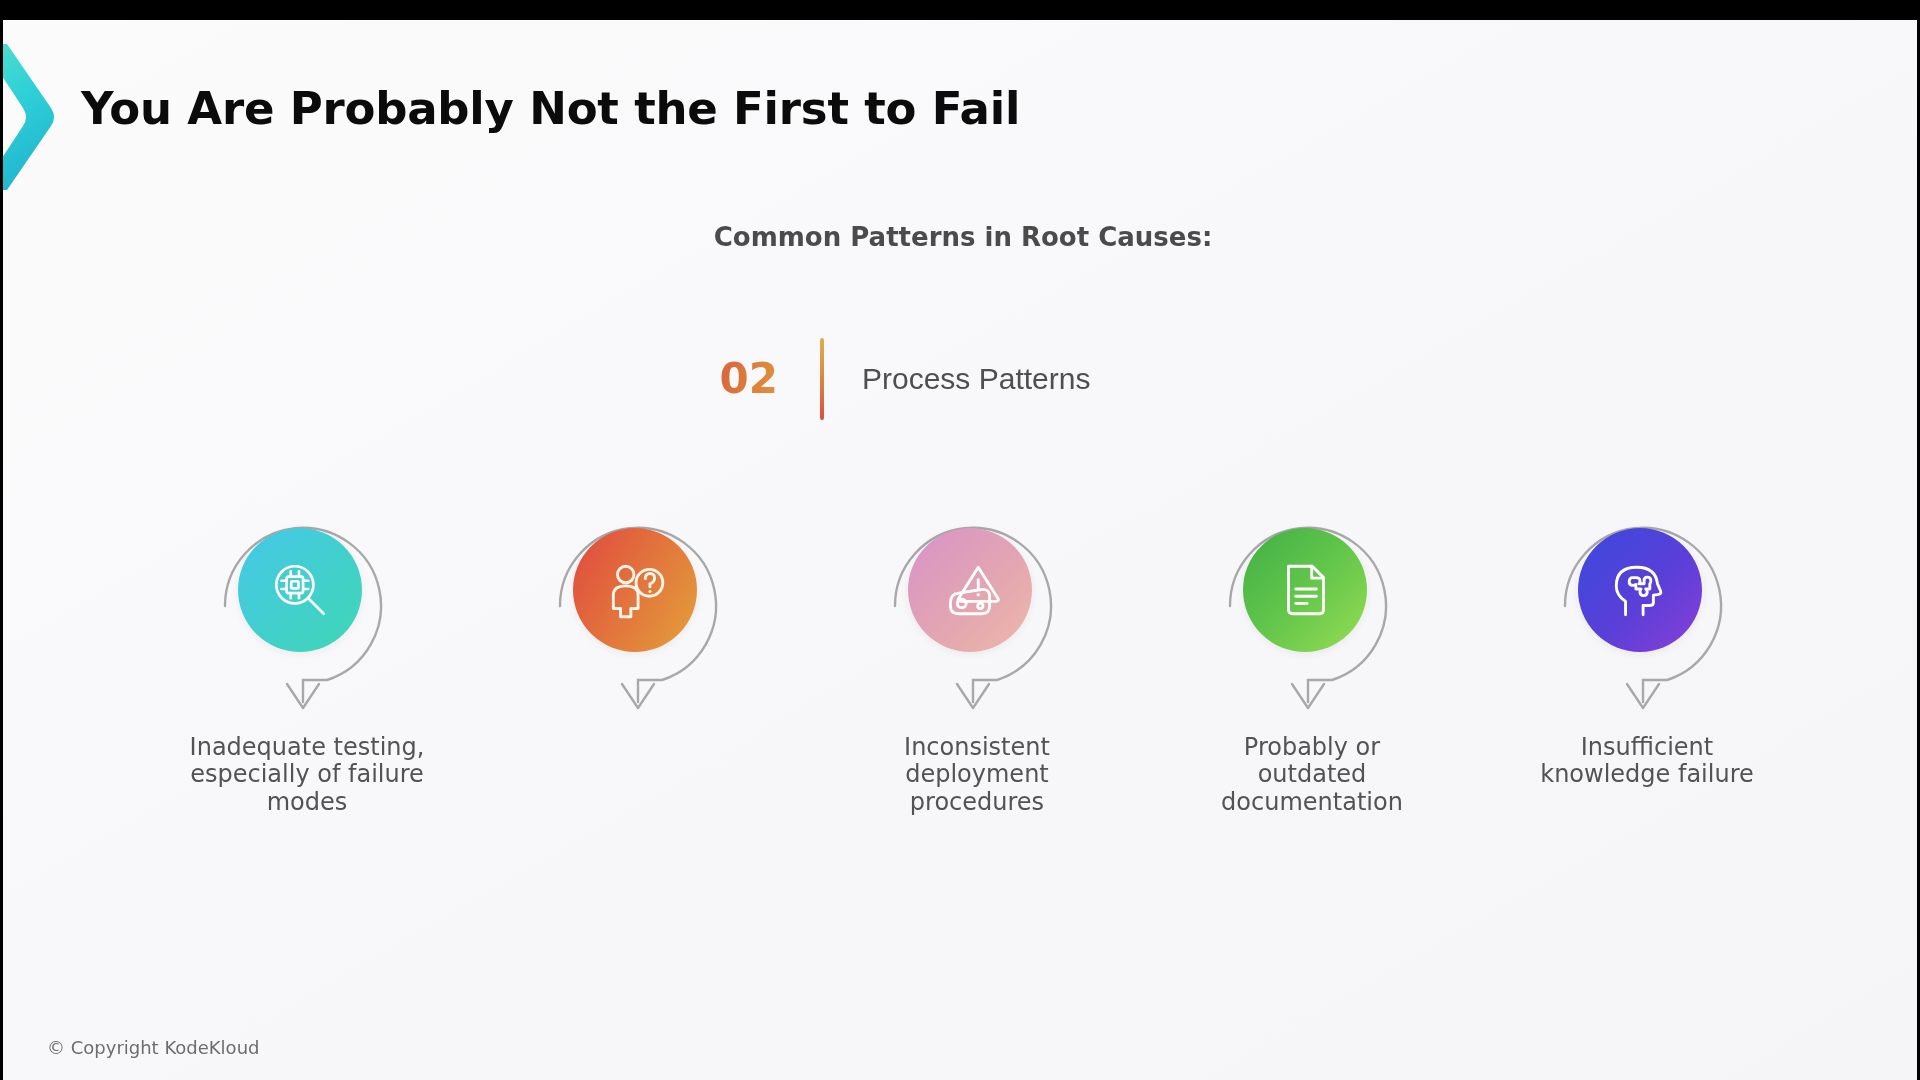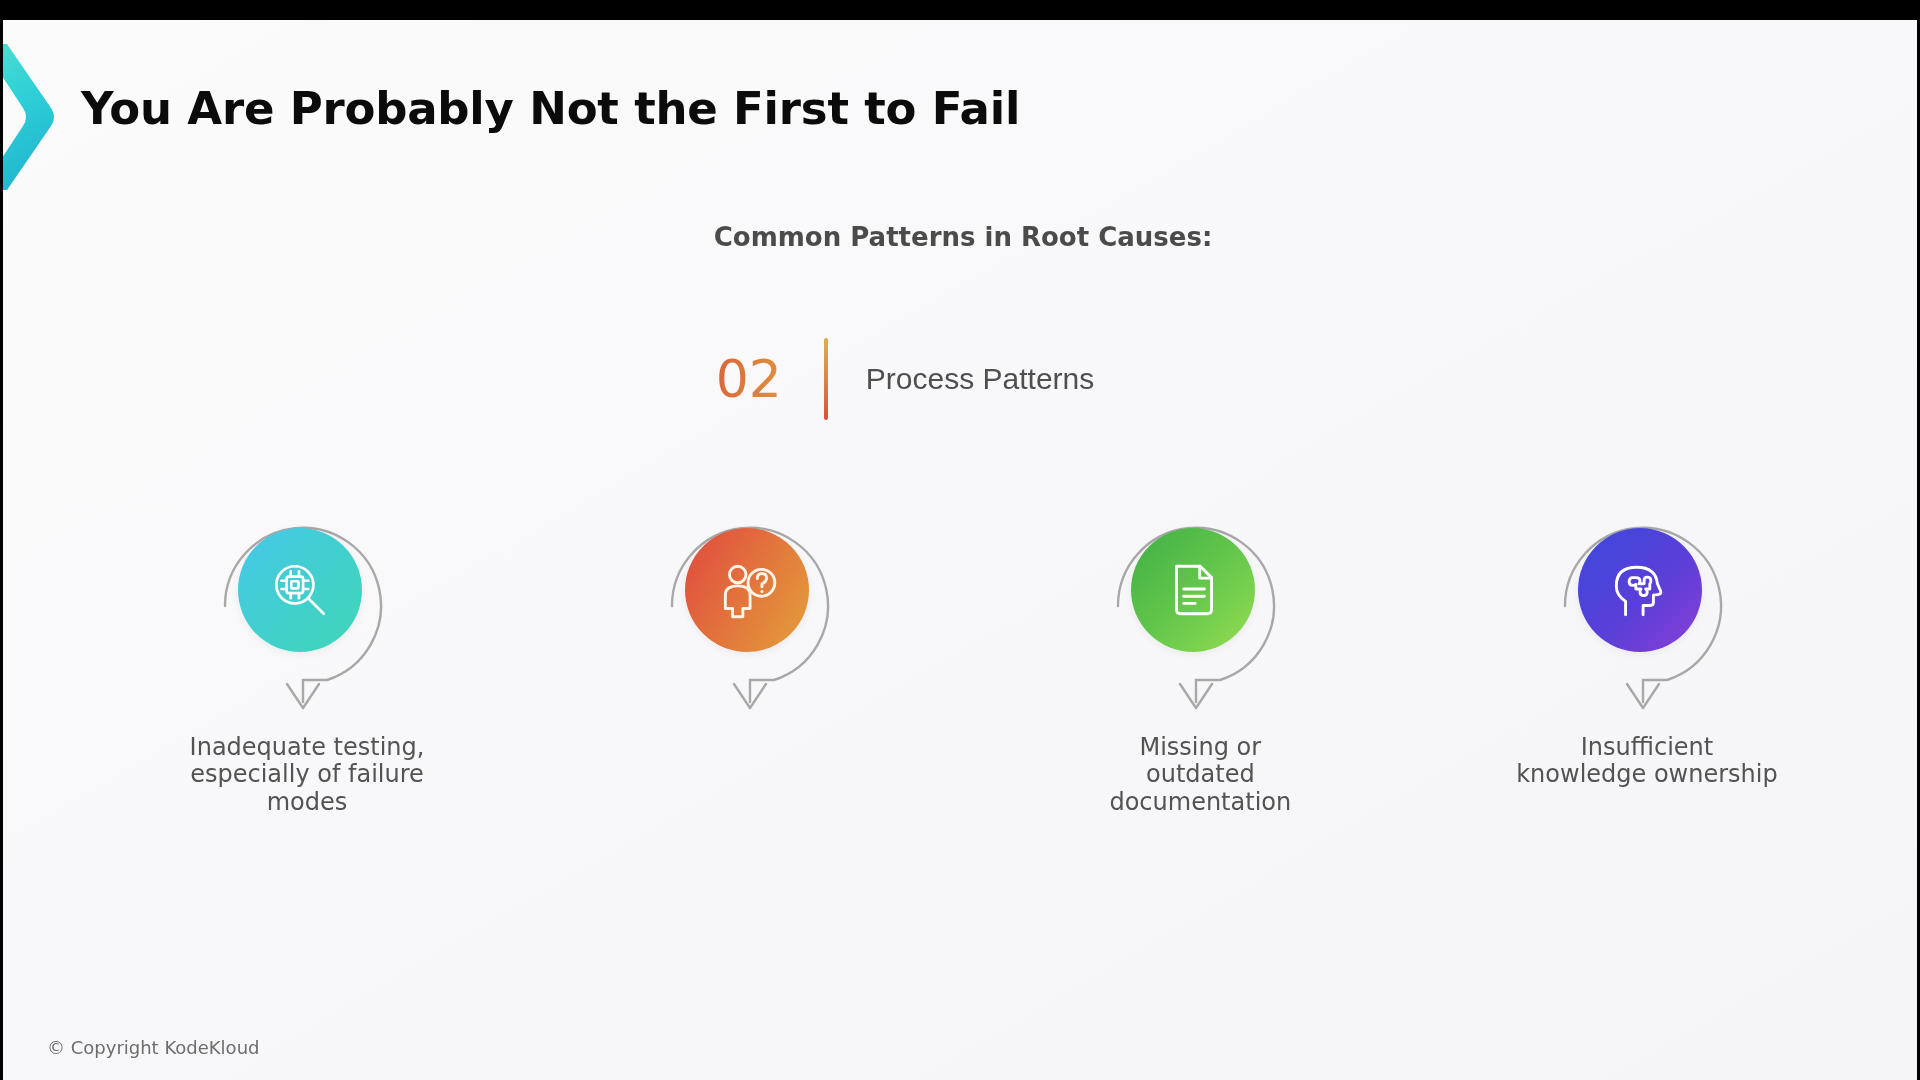--- a/index.html
+++ b/index.html
@@ -68,22 +68,22 @@
     display: flex;
     justify-content: center;
     align-items: center;
   }
   .section-inner {
     display: flex;
     align-items: center;
     transform: translateX(-58px);
   }
   .section-number {
-    font-size: 52px;
-    font-weight: 400;
+    font-size: 42px;
+    font-weight: 700;
     background: linear-gradient(100deg, #d8653c 0%, #e0933b 100%);
     -webkit-background-clip: text;
     background-clip: text;
     color: transparent;
     line-height: 1;
     font-family: "DejaVu Sans", sans-serif;
   }
   .section-divider {
     width: 4px;
     height: 82px;
@@ -238,60 +238,83 @@
               <path d="M 11 50 L 11 37 Q 11 28 23 28 Q 35 28 35 37 L 35 50 L 28 50 L 28 58 L 18 58 L 18 50 Z"></path>
               <circle cx="46" cy="25" r="13"></circle>
               <path d="M 42 21 Q 42 16 46.5 16 Q 51 16 51 20.5 Q 51 24 46.5 26 L 46.5 29"></path>
               <circle cx="46.5" cy="33.5" r="1.5" fill="#fdf3e7" stroke="none"></circle>
             </g>
           </svg>
         </div>
       </div>
     </div>
 
+    <div class="card">
+      <div class="icon-wrap">
+        <svg class="arc-svg" viewBox="0 0 200 216">
+          <path d="M 22 104 A 78 78 0 1 1 124 178 L 100 178 L 100 200" fill="none" stroke="#a8a8a8" stroke-width="2.4" stroke-linecap="round"></path>
+          <path d="M 84 182 L 100 206 L 116 182" fill="none" stroke="#a8a8a8" stroke-width="2.4" stroke-linecap="round" stroke-linejoin="round"></path>
+        </svg>
+        <div class="icon-circle" style="background: linear-gradient(135deg,#d892c8 0%,#e4a7b0 60%,#edb9a8 100%);">
+          <svg viewBox="0 0 64 64">
+            <g fill="none" stroke="#ffffff" stroke-width="2.8" stroke-linecap="round" stroke-linejoin="round">
+              <path d="M 40 10 L 59 40 Q 60.5 43 57 43 L 23 43 Q 19.5 43 21 40 Z"></path>
+              <line x1="40" y1="22" x2="40" y2="31"></line>
+              <circle cx="40" cy="36.5" r="1.6" fill="#ffffff" stroke="none"></circle>
+              <path d="M 13 44 Q 13 36 21 35 L 43 31.5 Q 51 30.5 51 38.5 L 51 48 Q 51 55 43 55 L 21 55 Q 13 55 13 48 Z"></path>
+              <circle cx="24" cy="45" r="4.2"></circle>
+              <circle cx="42" cy="47.5" r="2.6"></circle>
+            </g>
+          </svg>
+        </div>
+      </div>
+      <div class="caption">Inconsistent
+deployment
+procedures</div>
+    </div>
 
     <div class="card">
       <div class="icon-wrap">
         <svg class="arc-svg" viewBox="0 0 200 216">
           <path d="M 22 104 A 78 78 0 1 1 124 178 L 100 178 L 100 200" fill="none" stroke="#a8a8a8" stroke-width="2.4" stroke-linecap="round"></path>
           <path d="M 84 182 L 100 206 L 116 182" fill="none" stroke="#a8a8a8" stroke-width="2.4" stroke-linecap="round" stroke-linejoin="round"></path>
         </svg>
         <div class="icon-circle" style="background: linear-gradient(135deg,#3faf46 0%,#63c64b 50%,#97dd52 100%);">
           <svg viewBox="0 0 64 64">
             <g fill="none" stroke="#ffffff" stroke-width="2.8" stroke-linecap="round" stroke-linejoin="round">
               <path d="M 16 9 L 39 9 L 50 20 L 50 51 Q 50 55 46 55 L 20 55 Q 16 55 16 51 Z"></path>
               <path d="M 38.5 9 L 38.5 20.5 L 50 20.5"></path>
               <line x1="23" y1="31" x2="43" y2="31"></line>
               <line x1="23" y1="38" x2="43" y2="38"></line>
               <line x1="23" y1="45" x2="34" y2="45"></line>
             </g>
           </svg>
         </div>
       </div>
-      <div class="caption">Missing or
+      <div class="caption">Probably or
 outdated
 documentation</div>
     </div>
 
     <div class="card">
       <div class="icon-wrap">
         <svg class="arc-svg" viewBox="0 0 200 216">
           <path d="M 22 104 A 78 78 0 1 1 124 178 L 100 178 L 100 200" fill="none" stroke="#a8a8a8" stroke-width="2.4" stroke-linecap="round"></path>
           <path d="M 84 182 L 100 206 L 116 182" fill="none" stroke="#a8a8a8" stroke-width="2.4" stroke-linecap="round" stroke-linejoin="round"></path>
         </svg>
         <div class="icon-circle" style="background: linear-gradient(135deg,#3b49dd 0%,#5a3fd8 55%,#8b3fd6 100%);">
           <svg viewBox="0 0 64 64">
             <g fill="none" stroke="#ffffff" stroke-width="2.8" stroke-linecap="round" stroke-linejoin="round">
               <path d="M 18 56 L 18 43 Q 9 37 9 28 Q 9 10 29 10 Q 47 10 49 26 L 52 33 Q 53 36 49 36.5 L 45 37 L 45 44 Q 45 47 41 47 L 35 47 L 35 56"></path>
               <path d="M 28 20 Q 32 20 32 23.5 Q 32 25 31 26 L 36 26 L 36 22.5 Q 36 19.5 39 19.5 Q 42.5 19.5 42.5 23 Q 42.5 25 41.5 26 L 41.5 31 L 37.5 31 Q 39 32 39 34 Q 39 37.5 35.5 37.5 Q 32 37.5 32 34 Q 32 32 33 31 L 28 31 L 28 26.5 Q 26.5 27.5 25 27.5 Q 21.5 27.5 21.5 24 Q 21.5 20 25 20 Z"></path>
             </g>
           </svg>
         </div>
       </div>
       <div class="caption">Insufficient
-knowledge ownership</div>
+knowledge failure</div>
     </div>
 
   </div>
 
   <div class="footer">© Copyright KodeKloud</div>
 
 </div>
 
 </body></html>

